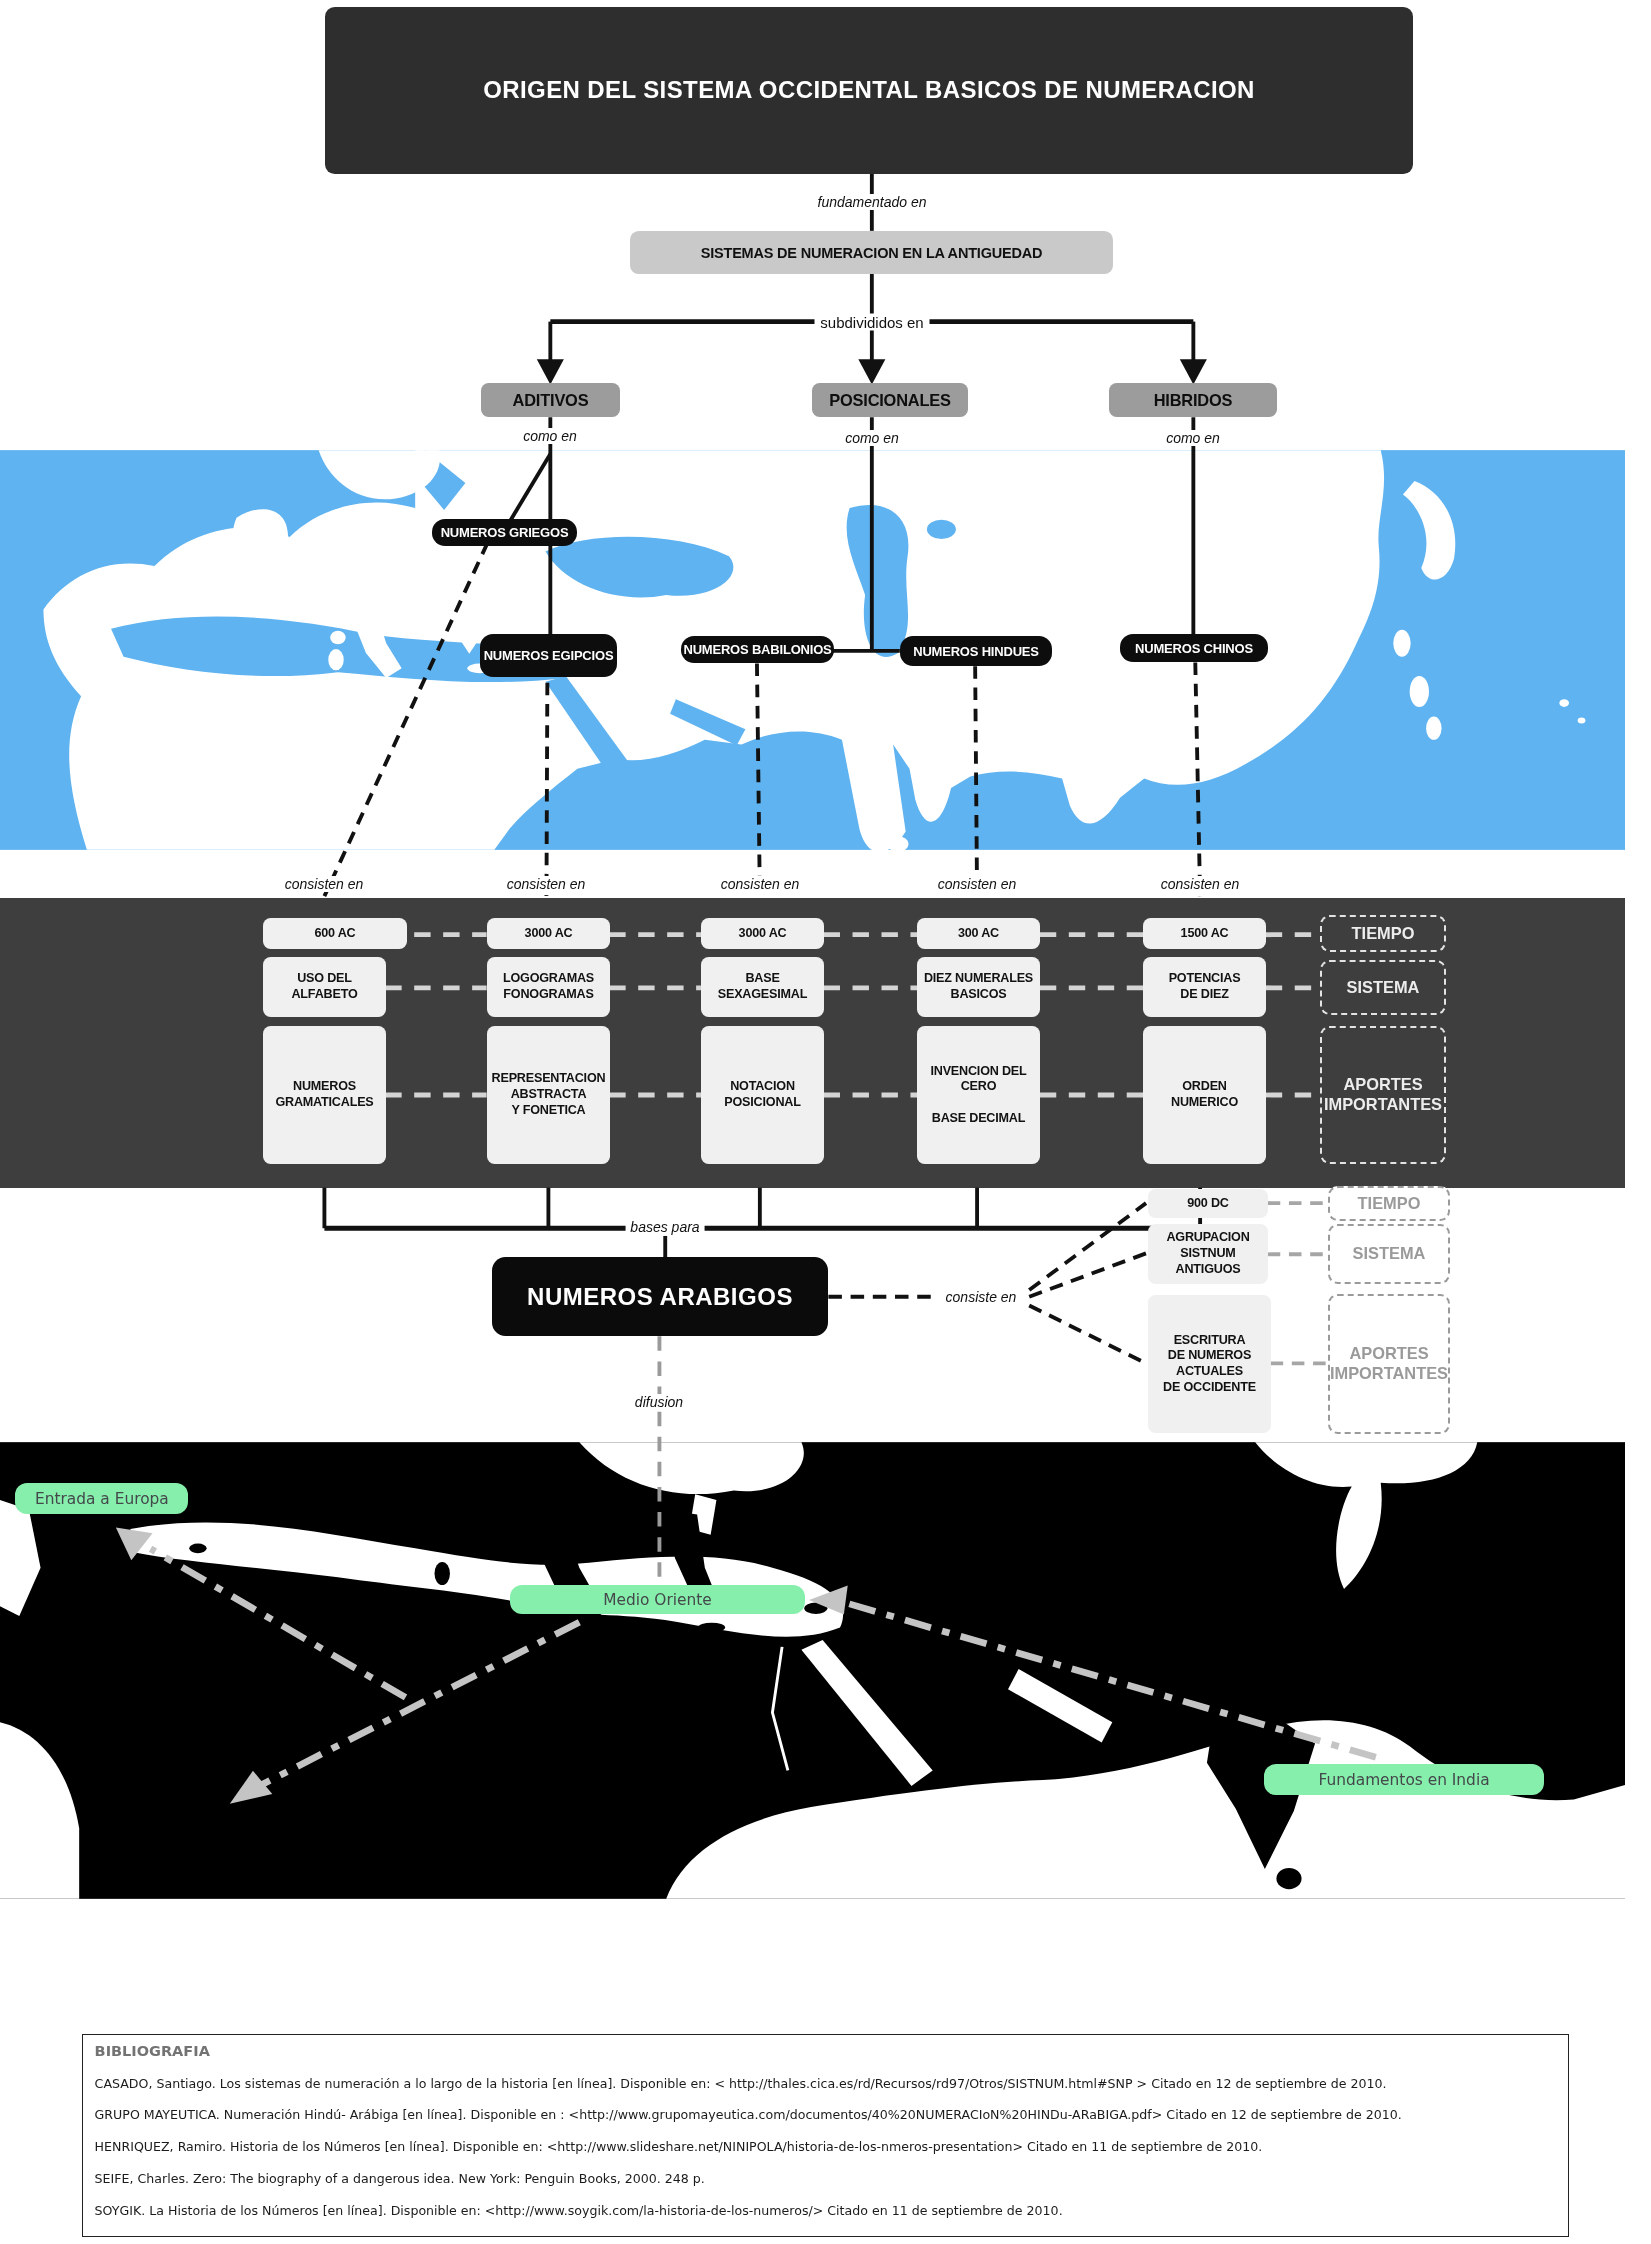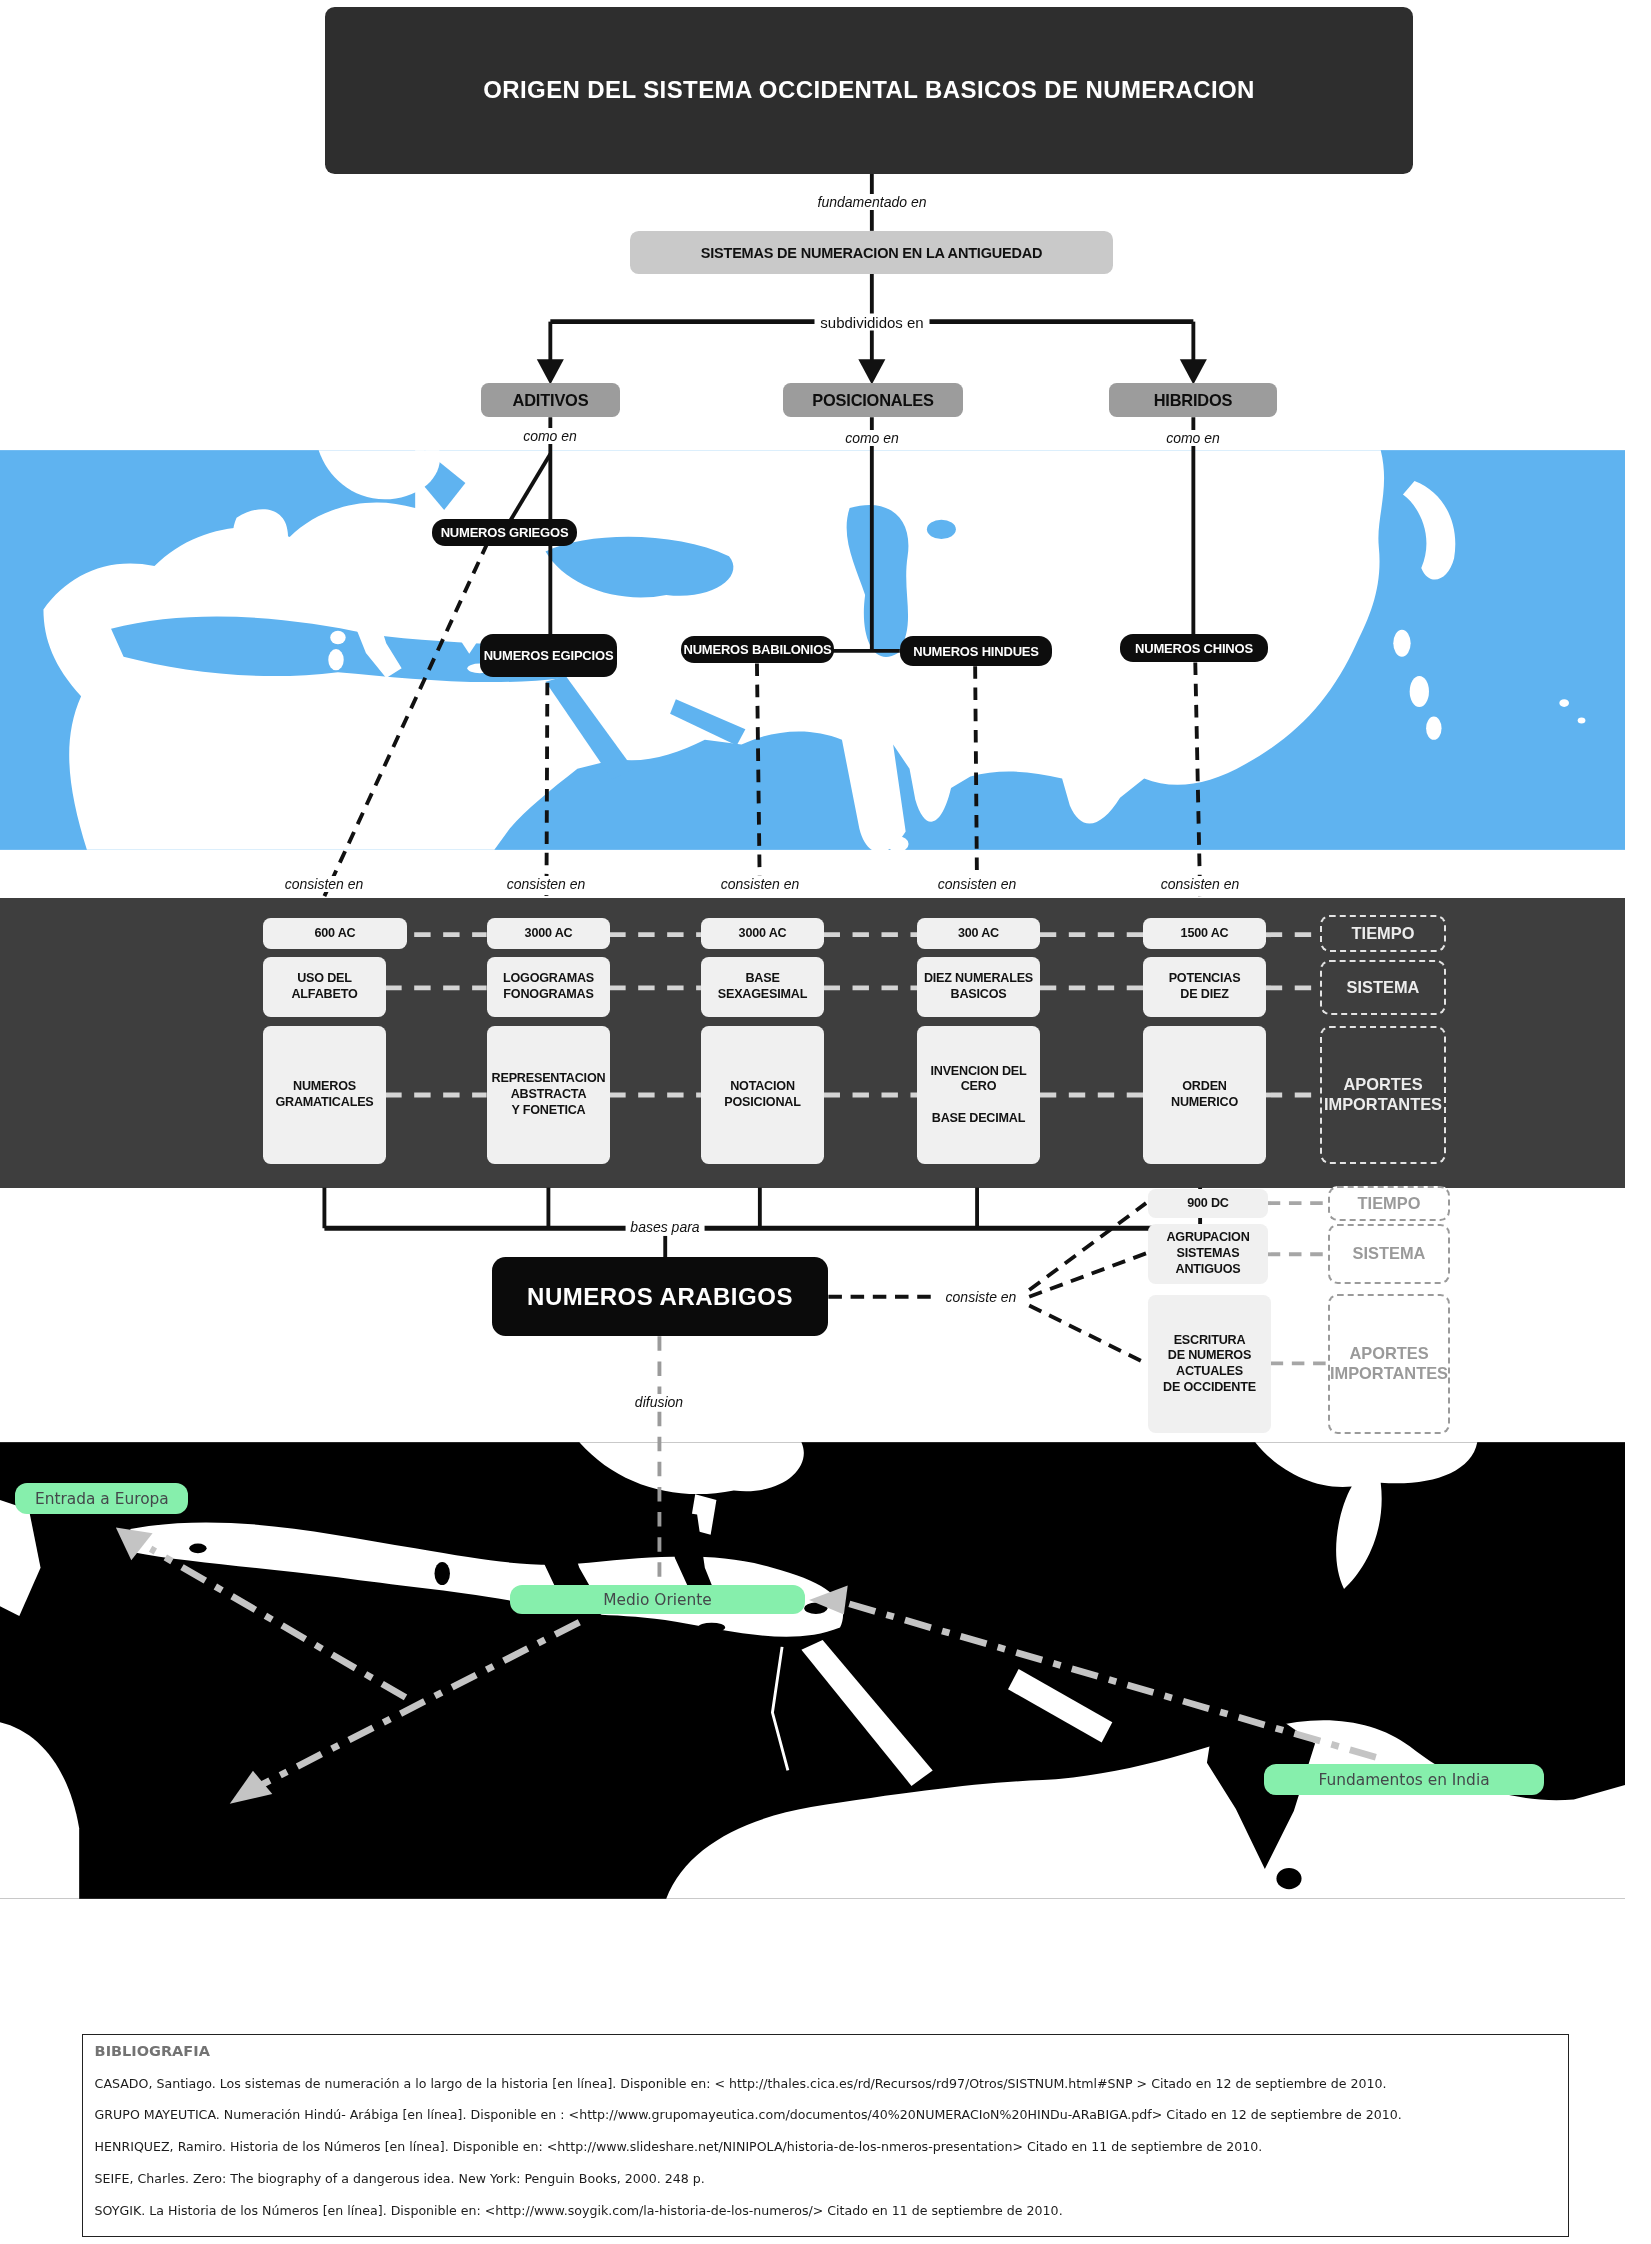--- a/index.html
+++ b/index.html
@@ -205,21 +205,21 @@
 
   <div class="node title-box" style="left:325px;top:6.8px;width:1088px;height:167px">ORIGEN DEL SISTEMA OCCIDENTAL BASICOS DE NUMERACION</div>
 
   <div class="clabel" style="left:872px;top:202px">fundamentado en</div>
 
   <div class="node root-box" style="left:630px;top:231px;width:483px;height:43px">SISTEMAS DE NUMERACION EN LA ANTIGUEDAD</div>
 
   <div class="plabel" style="left:872px;top:322px">subdivididos en</div>
 
   <div class="node cat-box" style="left:481px;top:383px;width:139px;height:34px">ADITIVOS</div>
-  <div class="node cat-box" style="left:783px;top:383px;width:180px;height:34px">POSICIONALES</div>
+  <div class="node cat-box" style="left:812px;top:383px;width:156px;height:34px">POSICIONALES</div>
   <div class="node cat-box" style="left:1109px;top:383px;width:168px;height:34px">HIBRIDOS</div>
 
   <div class="clabel" style="left:550px;top:436px">como en</div>
   <div class="clabel" style="left:872px;top:438px">como en</div>
   <div class="clabel" style="left:1193px;top:438px">como en</div>
 
   <div class="node pill" style="left:432px;top:519px;width:145px;height:27px">NUMEROS GRIEGOS</div>
   <div class="node pill" style="left:480px;top:634px;width:137px;height:43px">NUMEROS EGIPCIOS</div>
   <div class="node pill" style="left:681px;top:636px;width:153px;height:27px">NUMEROS BABILONIOS</div>
   <div class="node pill" style="left:900px;top:636px;width:152px;height:30px">NUMEROS HINDUES</div>
@@ -266,21 +266,21 @@
 IMPORTANTES</div>
 
   <div class="clabel" style="left:665px;top:1227px">bases para</div>
 
   <div class="node black-big" style="left:492px;top:1257px;width:336px;height:79px">NUMEROS ARABIGOS</div>
 
   <div class="clabel" style="left:981px;top:1297px">consiste en</div>
 
   <div class="node wcell" style="left:1148px;top:1189px;width:120px;height:29px">900 DC</div>
   <div class="node wcell" style="left:1148px;top:1224px;width:120px;height:60px">AGRUPACION
-SISTEMAS
+SISTNUM
 ANTIGUOS</div>
   <div class="node wcell" style="left:1148px;top:1295px;width:123px;height:138px">ESCRITURA
 DE NUMEROS
 ACTUALES
 DE OCCIDENTE</div>
 
   <div class="node axis2" style="left:1328px;top:1186px;width:122px;height:35px">TIEMPO</div>
   <div class="node axis2" style="left:1328px;top:1224px;width:122px;height:60px">SISTEMA</div>
   <div class="node axis2" style="left:1328px;top:1294px;width:122px;height:140px">APORTES
 IMPORTANTES</div>

